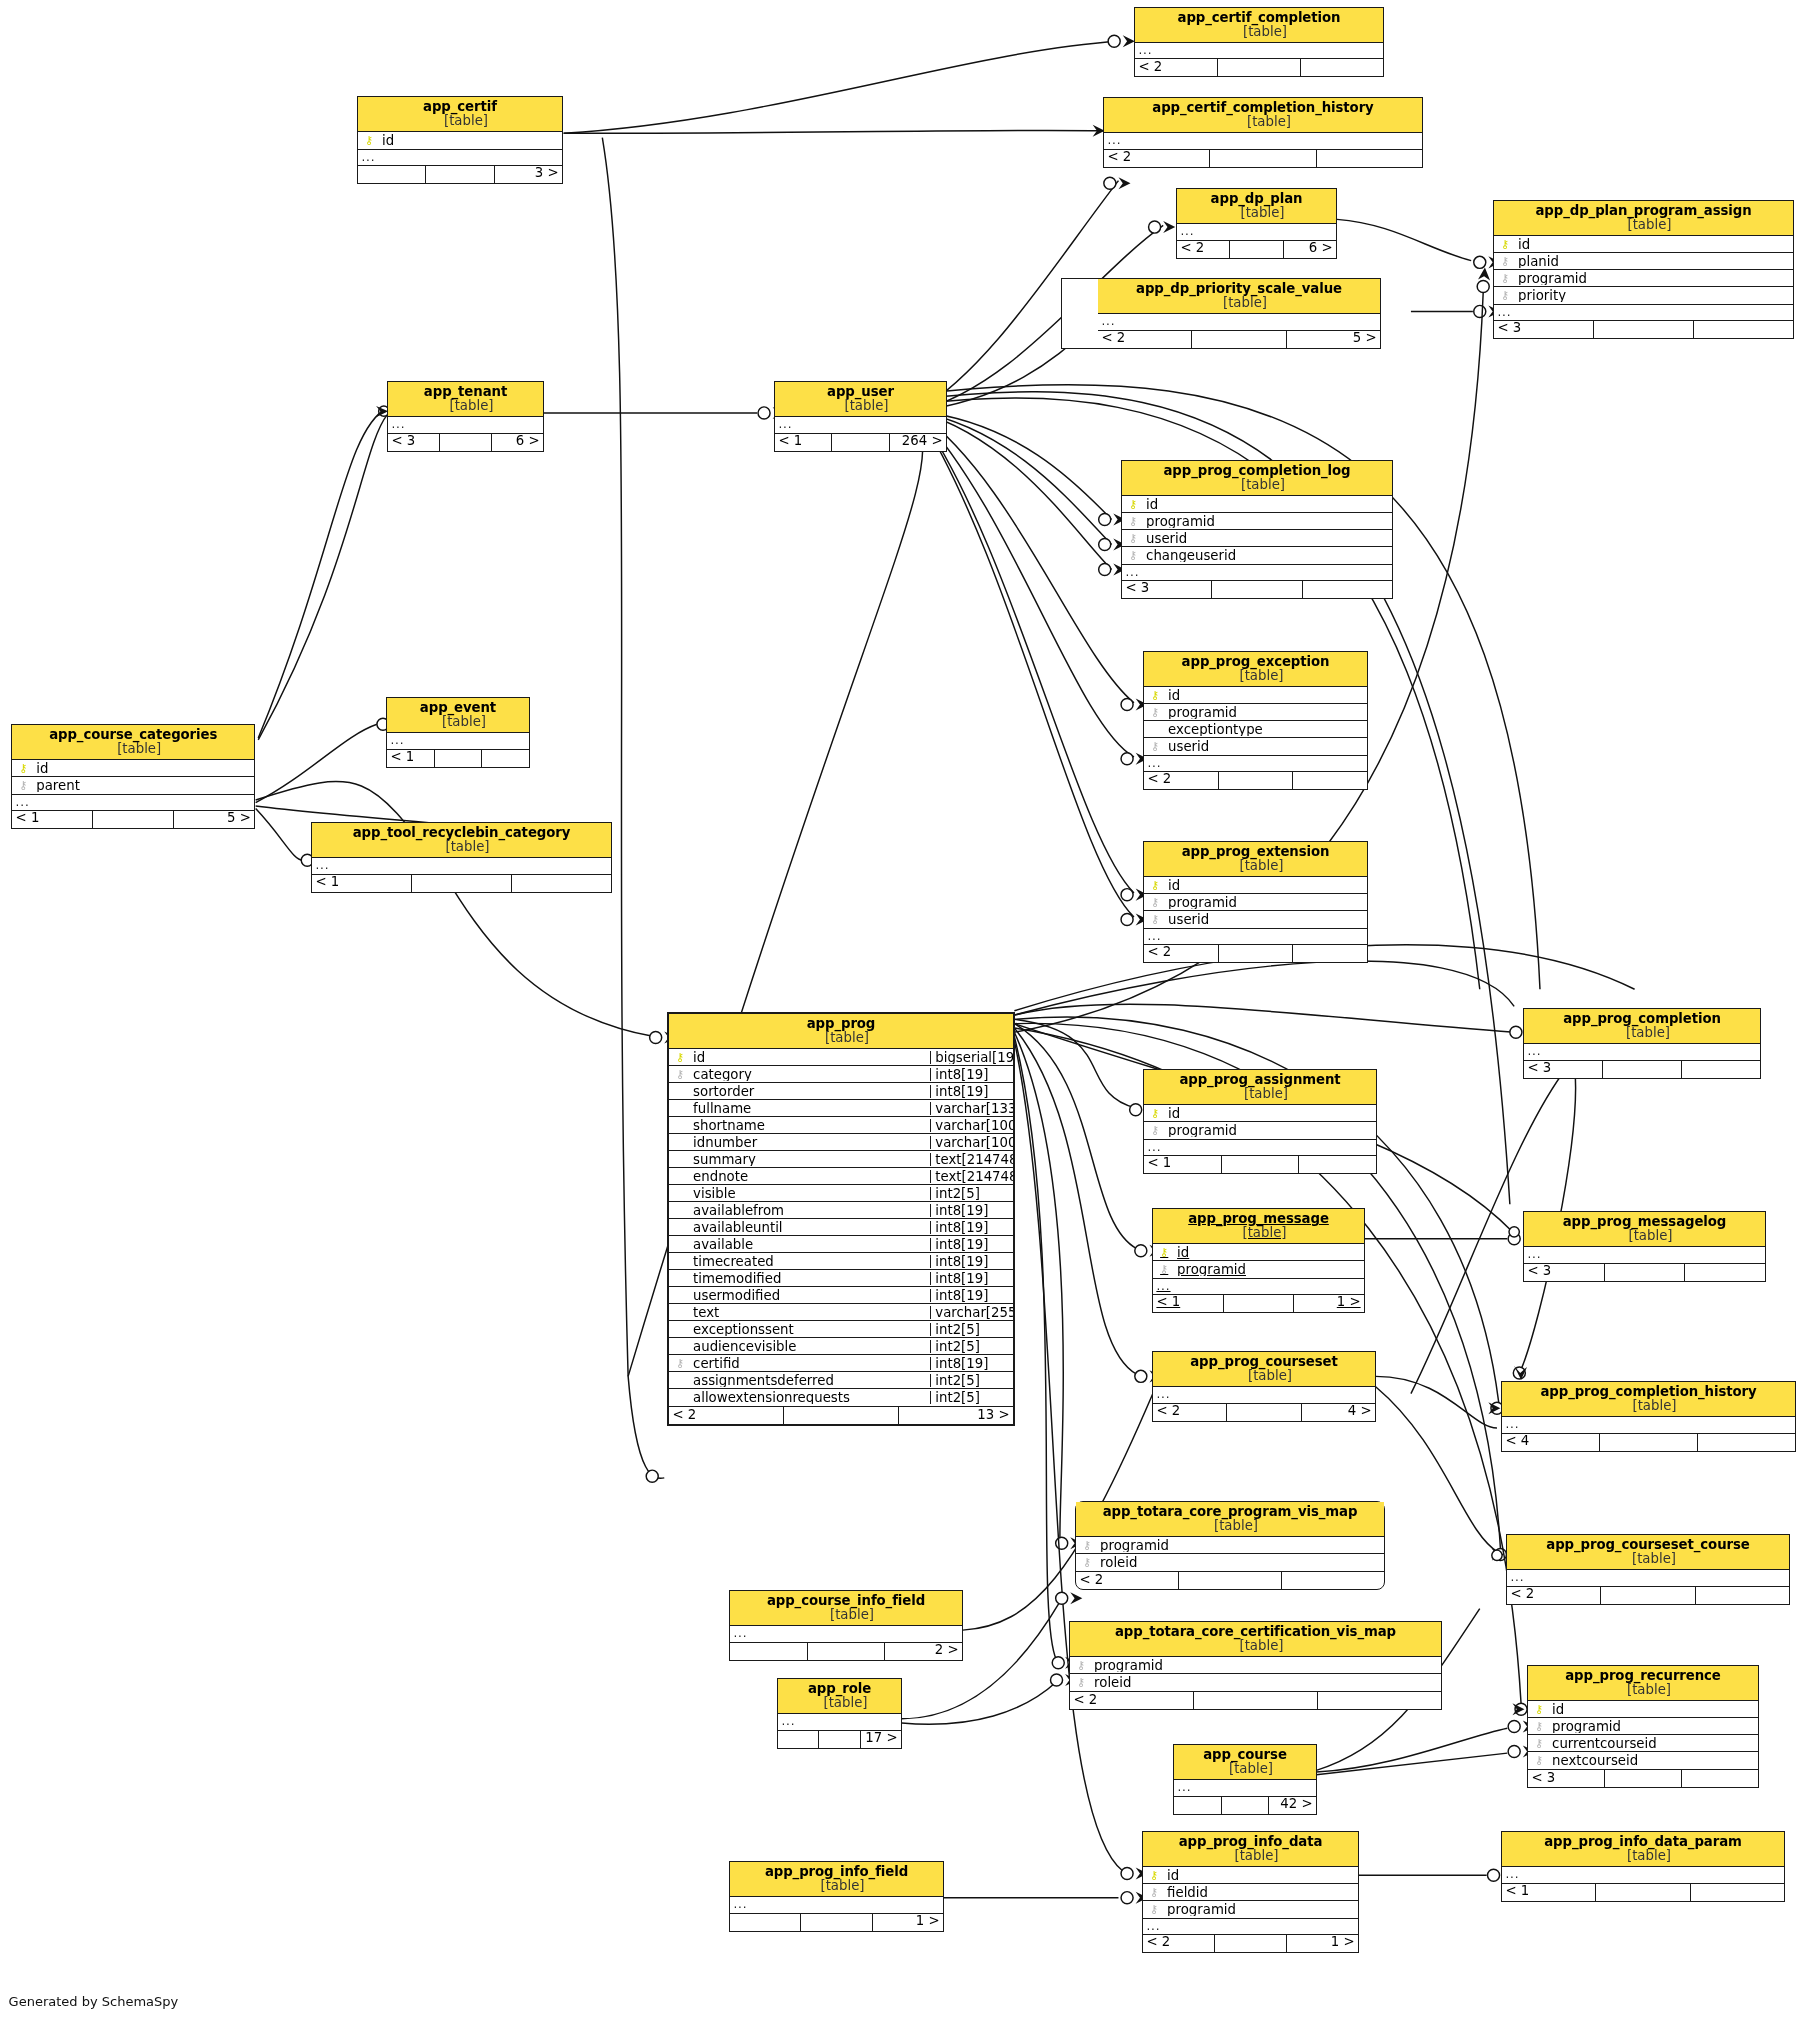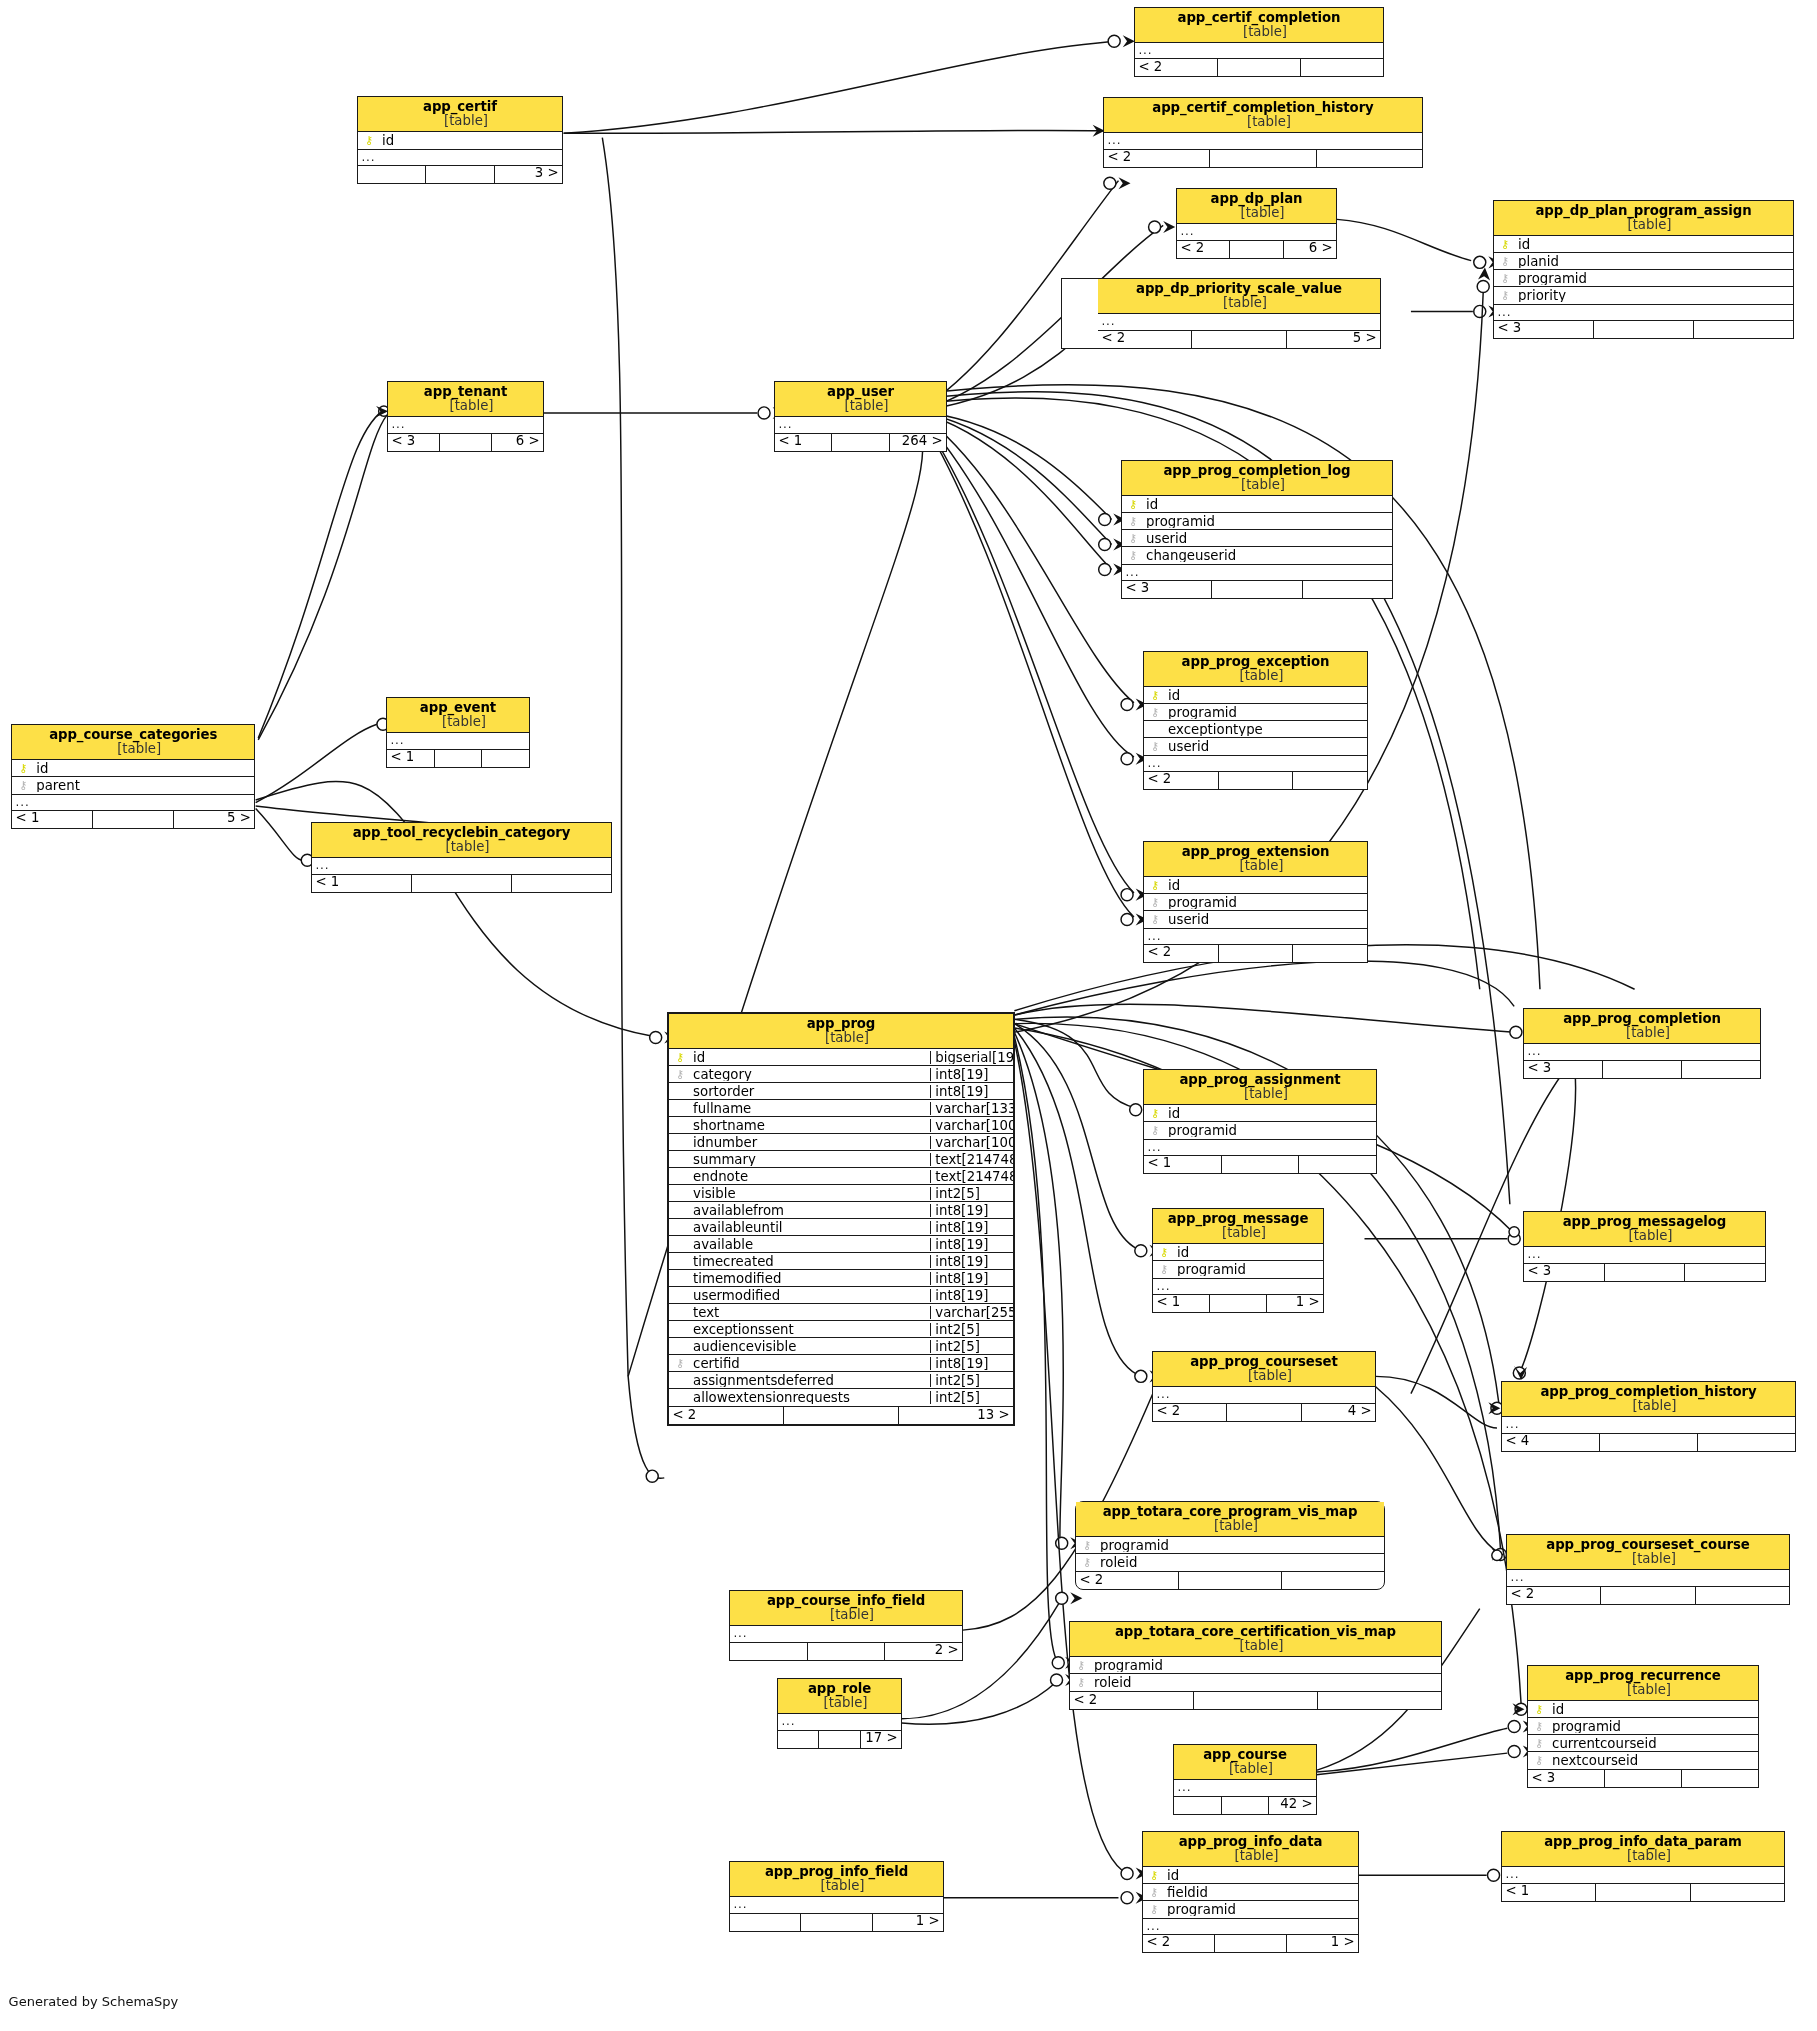--- a/index.html
+++ b/index.html
@@ -697,21 +697,21 @@
           <span class="cname">programid</span>
         </div>
       </div>
       <div class="ellip">...</div>
       <div class="foot">
         <div class="l">&lt; 1</div>
         <div></div>
         <div></div>
       </div>
     </div>
-    <div class="tbl" style="left: 1152px; top: 1208px; width: 172px;">
+    <div class="tbl" style="left: 1152px; top: 1208px; width: 213px; text-decoration: underline;">
       <div class="hdr">
         <span class="nm">app_prog_message</span>
         <span class="tag">[table]</span>
       </div>
       <div class="cols">
         <div class="col">
           <span class="kw key">⚷</span>
           <span class="cname">id</span>
         </div>
         <div class="col">

